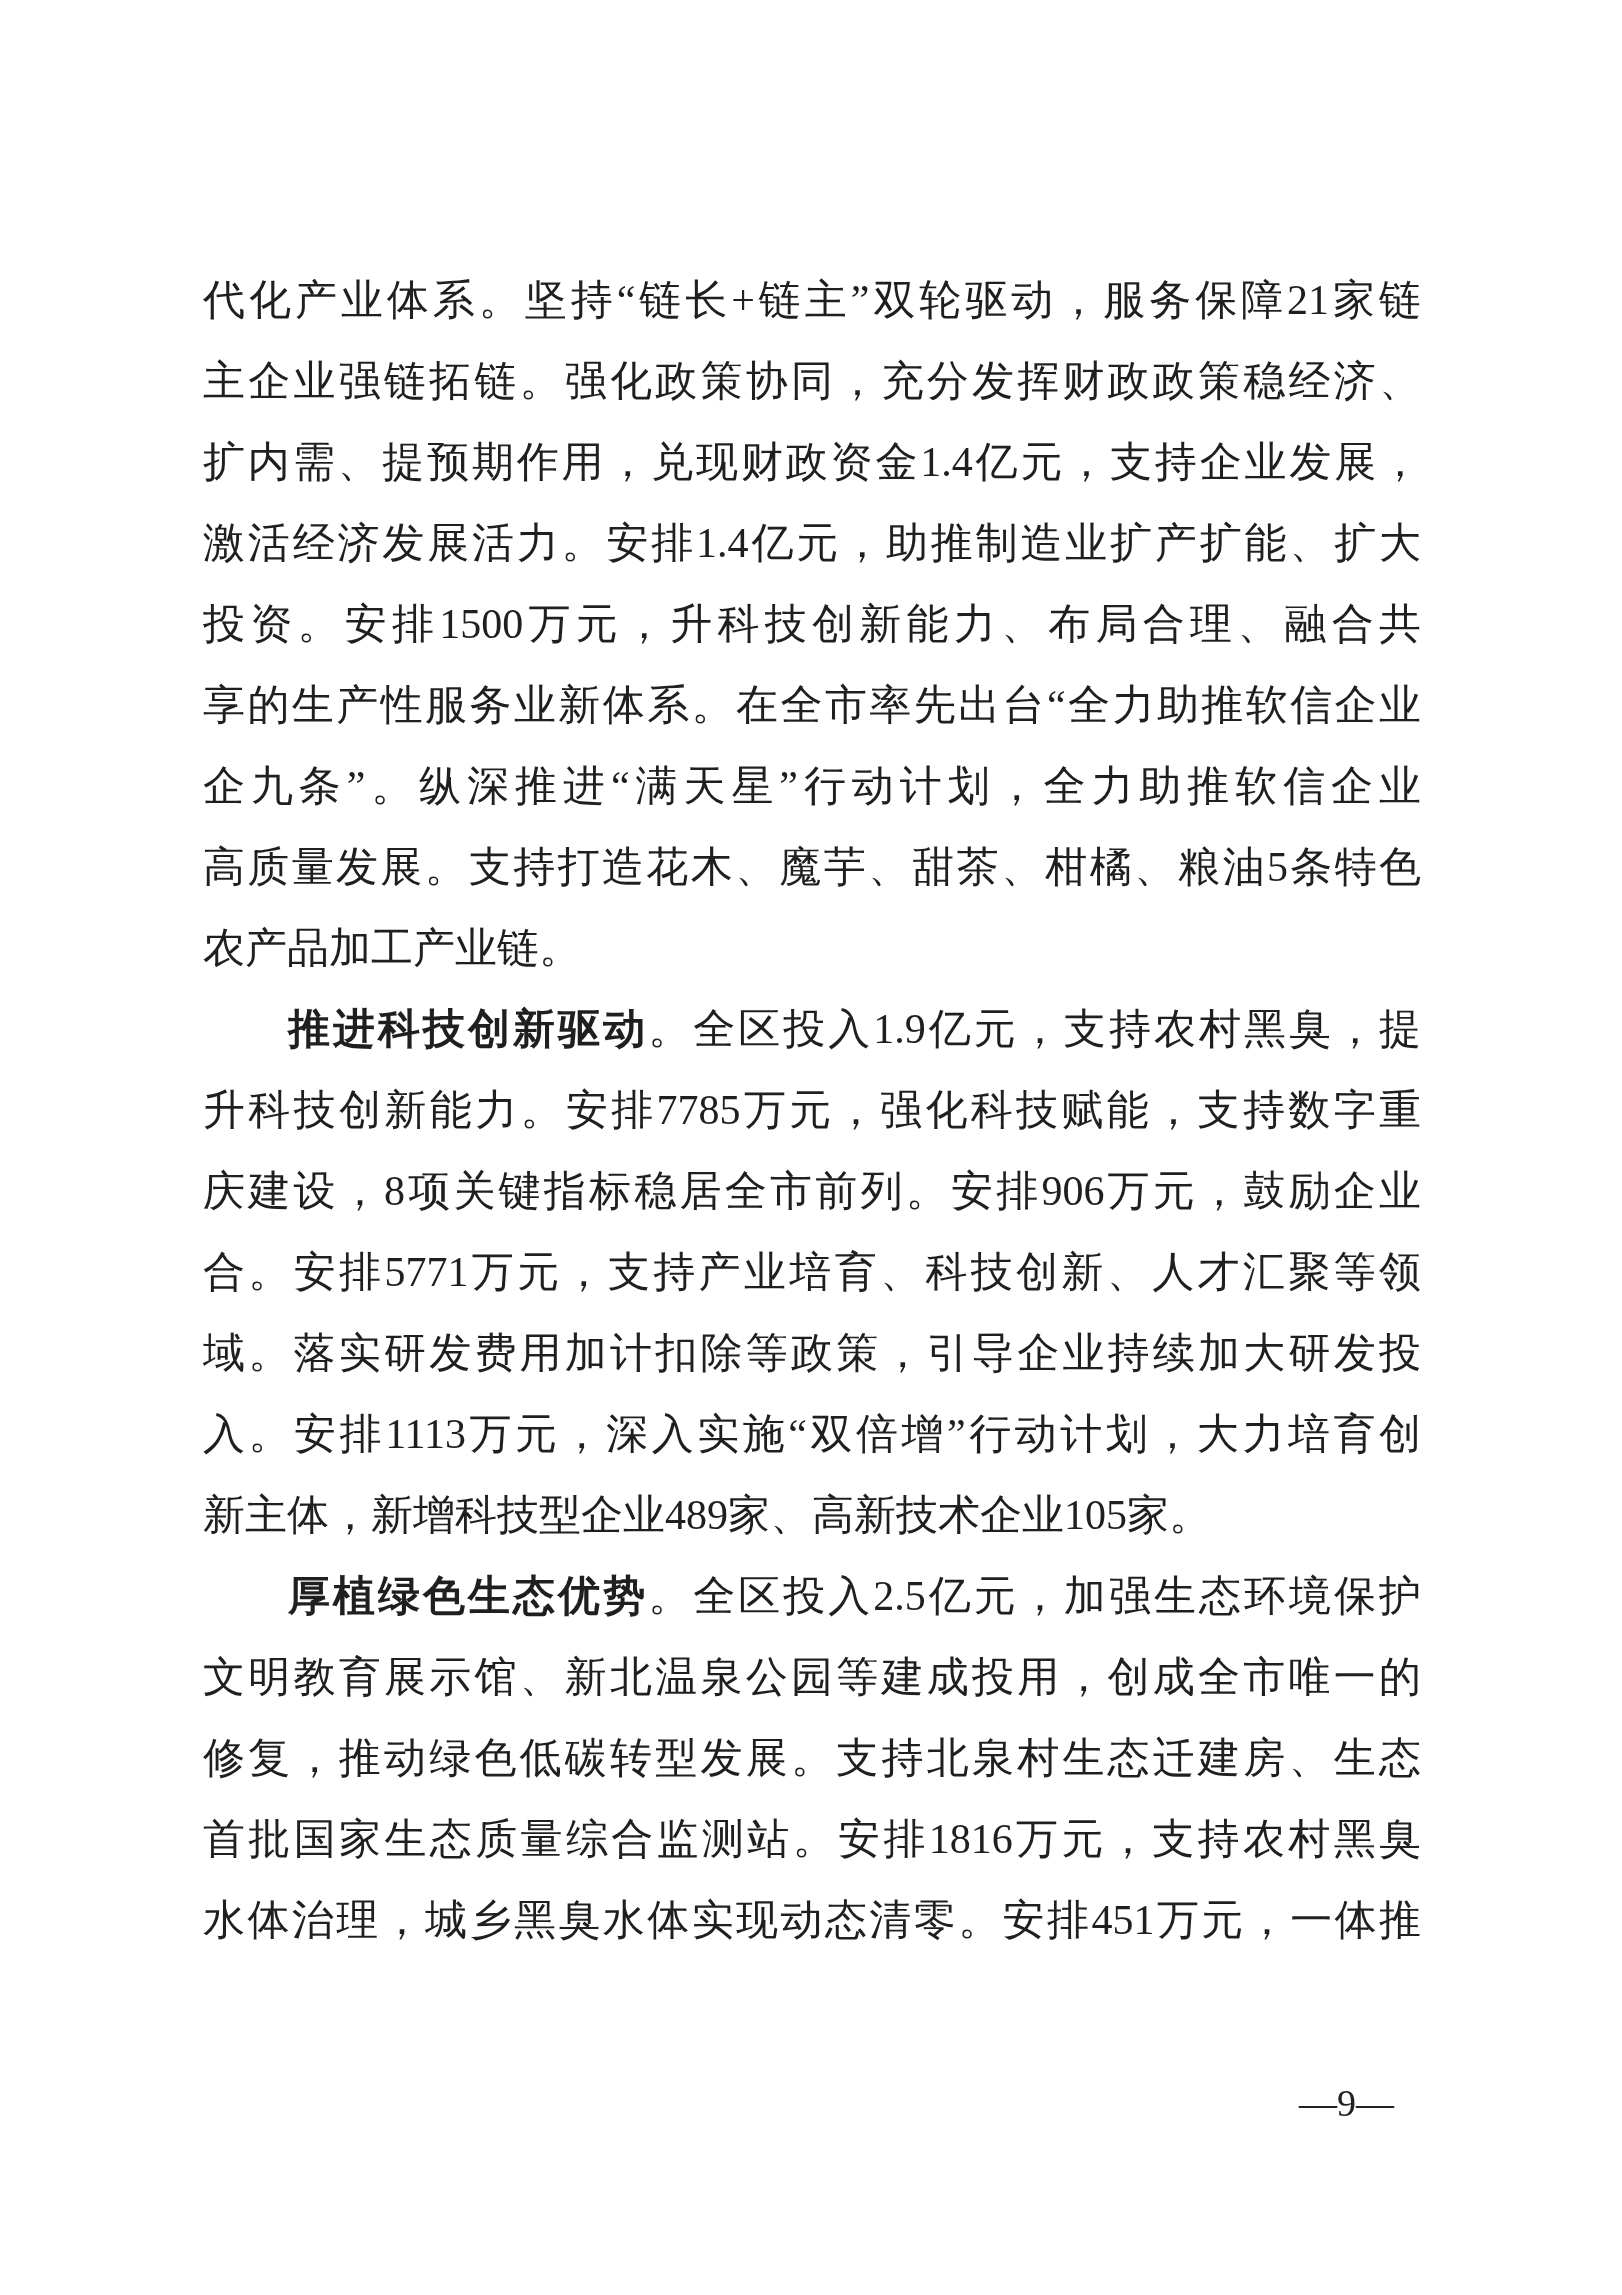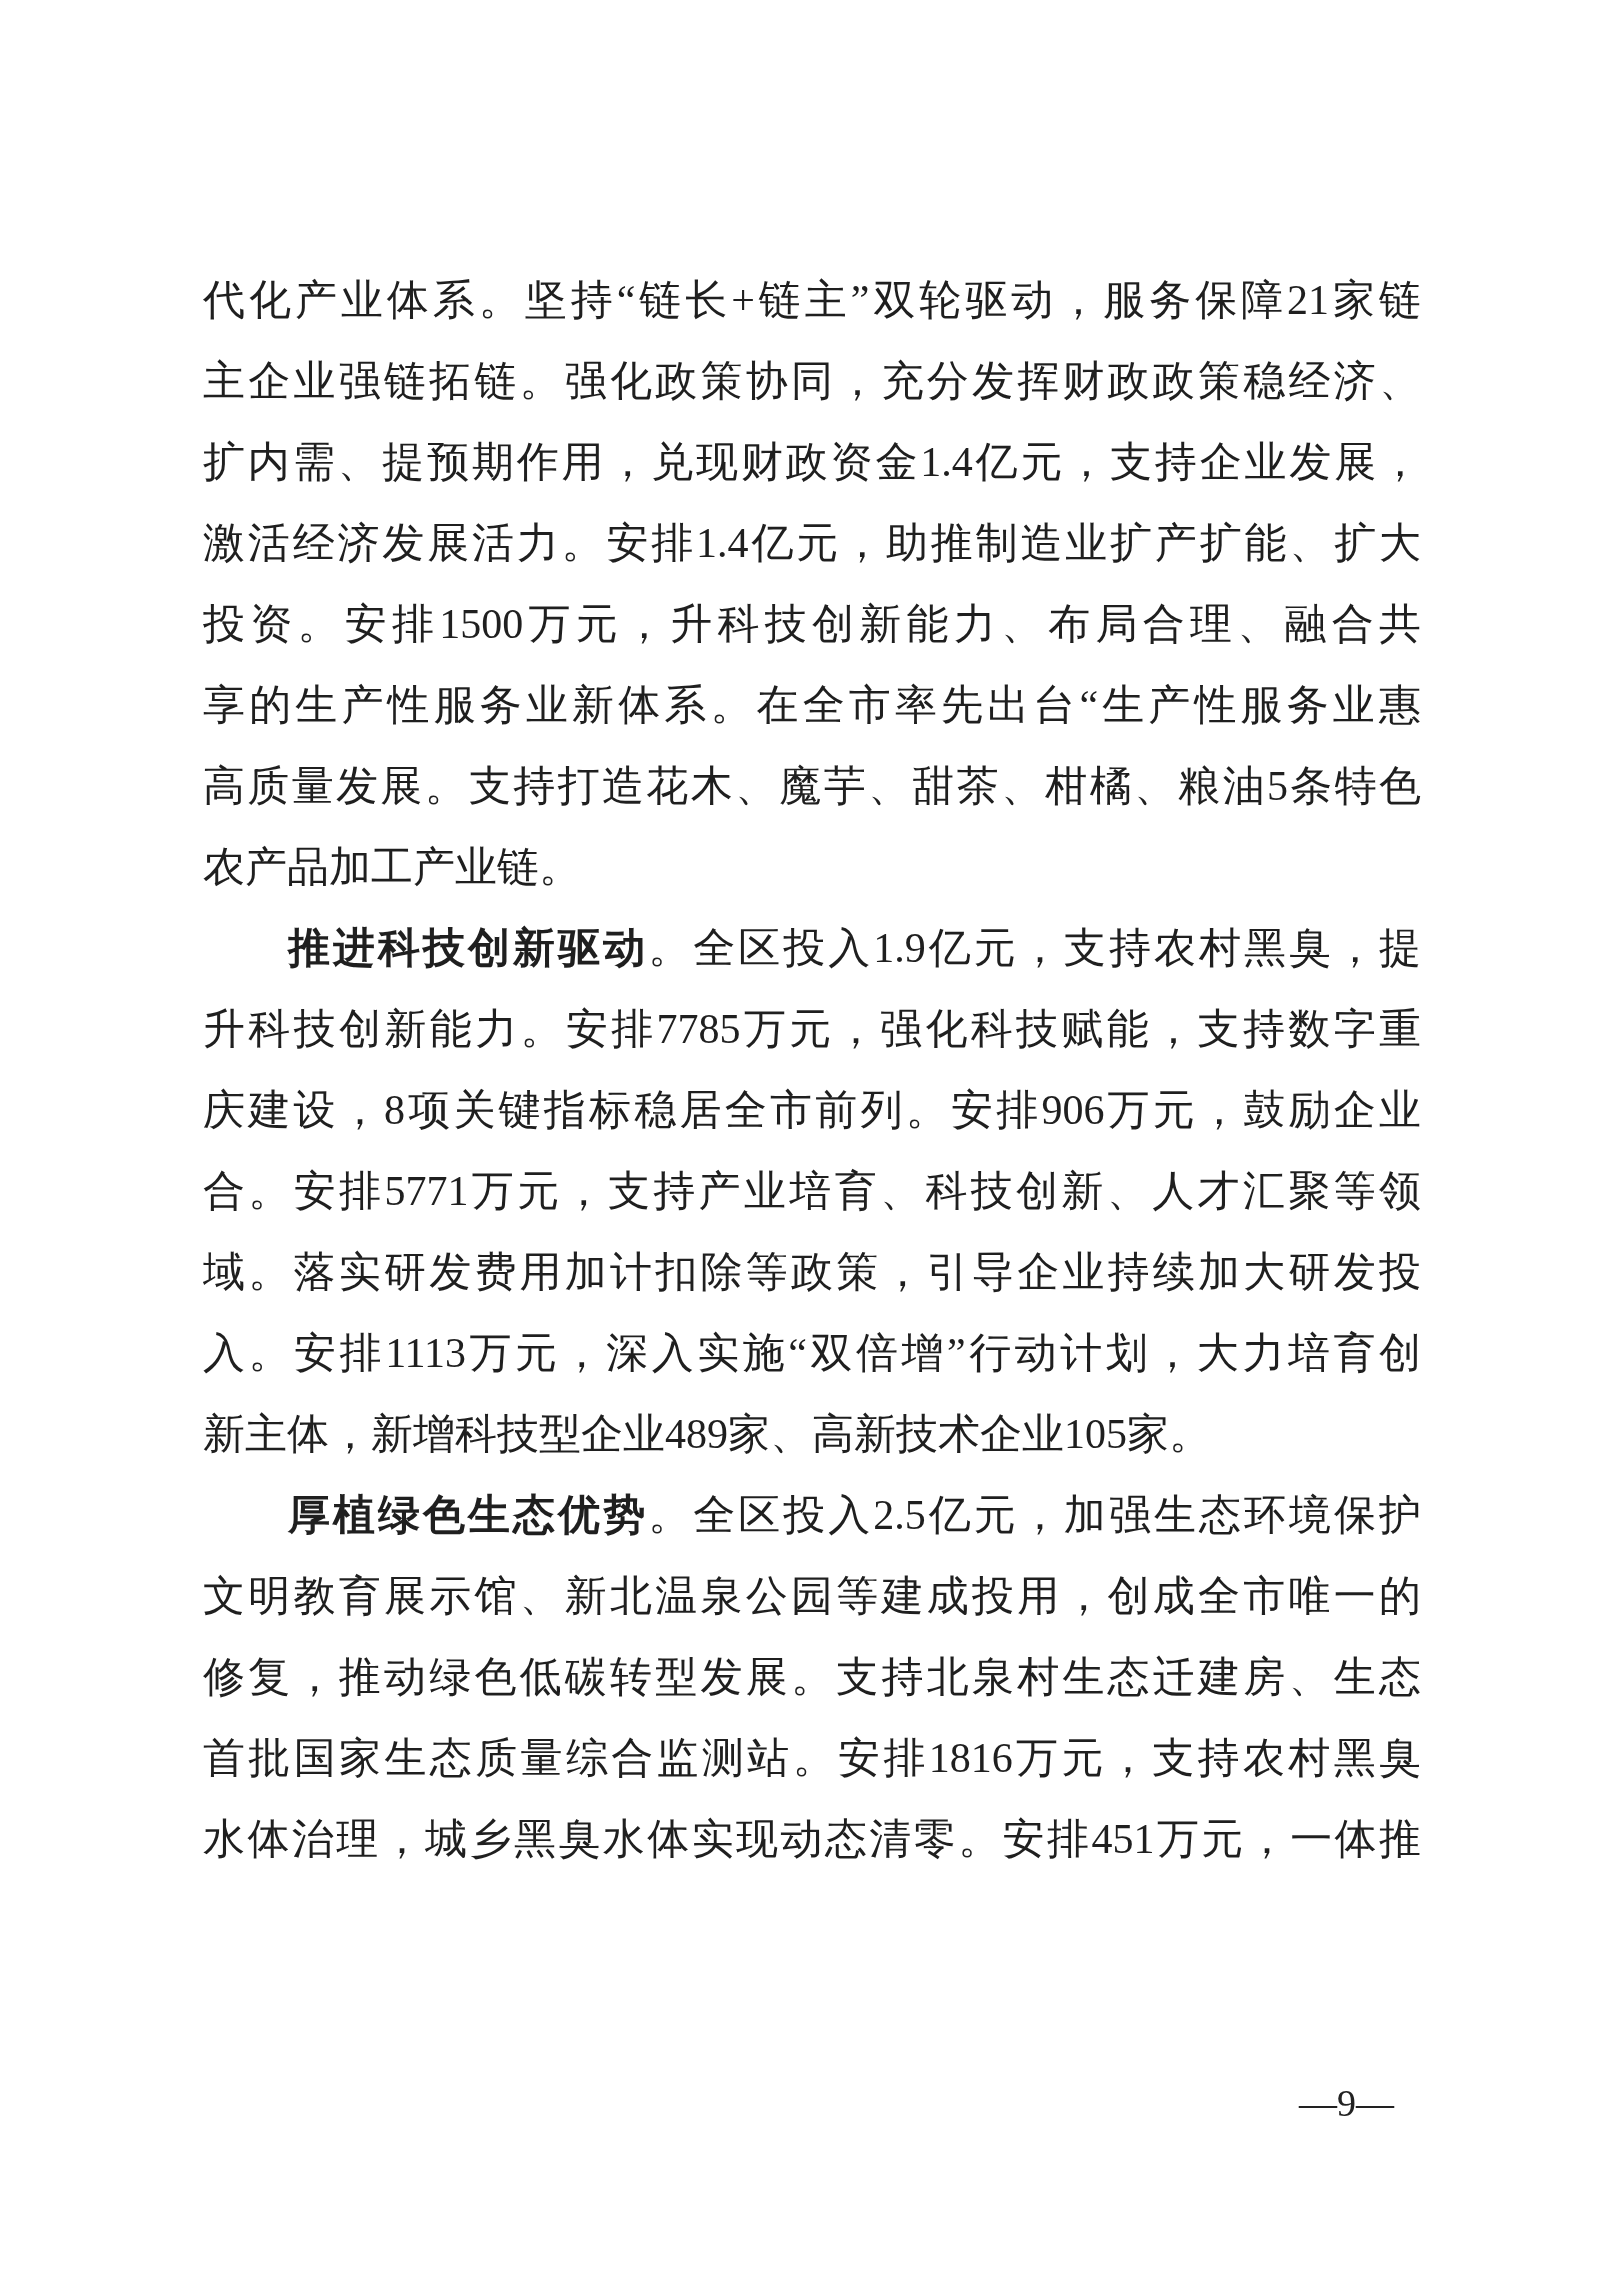--- a/index.html
+++ b/index.html
@@ -53,21 +53,22 @@
 </head>
 <body>
 
 <div class="page">
   <div class="text-block">
     <div class="line"><span class="bold"></span><span>代化产业体系。坚持“链长+链主”双轮驱动，服务保障21家链</span></div>
     <div class="line"><span class="bold"></span><span>主企业强链拓链。强化政策协同，充分发挥财政政策稳经济、</span></div>
     <div class="line"><span class="bold"></span><span>扩内需、提预期作用，兑现财政资金1.4亿元，支持企业发展，</span></div>
     <div class="line"><span class="bold"></span><span>激活经济发展活力。安排1.4亿元，助推制造业扩产扩能、扩大</span></div>
     <div class="line"><span class="bold"></span><span>投资。安排1500万元，升科技创新能力、布局合理、融合共</span></div>
-    <div class="line"><span class="bold"></span><span>享的生产性服务业新体系。在全市率先出台“生产性服务业惠</span></div>
+    <div class="line"><span class="bold"></span><span>享的生产性服务业新体系。在全市率先出台“全力助推软信企业</span></div>
+    <div class="line"><span class="bold"></span><span>企九条”。纵深推进“满天星”行动计划，全力助推软信企业</span></div>
     <div class="line"><span class="bold"></span><span>高质量发展。支持打造花木、魔芋、甜茶、柑橘、粮油5条特色</span></div>
     <div class="line end"><span class="bold"></span><span>农产品加工产业链。</span></div>
     <div class="line indent"><span class="bold">推进科技创新驱动</span><span>。全区投入1.9亿元，支持农村黑臭，提</span></div>
     <div class="line"><span class="bold"></span><span>升科技创新能力。安排7785万元，强化科技赋能，支持数字重</span></div>
     <div class="line"><span class="bold"></span><span>庆建设，8项关键指标稳居全市前列。安排906万元，鼓励企业</span></div>
     <div class="line"><span class="bold"></span><span>合。安排5771万元，支持产业培育、科技创新、人才汇聚等领</span></div>
     <div class="line"><span class="bold"></span><span>域。落实研发费用加计扣除等政策，引导企业持续加大研发投</span></div>
     <div class="line"><span class="bold"></span><span>入。安排1113万元，深入实施“双倍增”行动计划，大力培育创</span></div>
     <div class="line end"><span class="bold"></span><span>新主体，新增科技型企业489家、高新技术企业105家。</span></div>
     <div class="line indent"><span class="bold">厚植绿色生态优势</span><span>。全区投入2.5亿元，加强生态环境保护</span></div>

